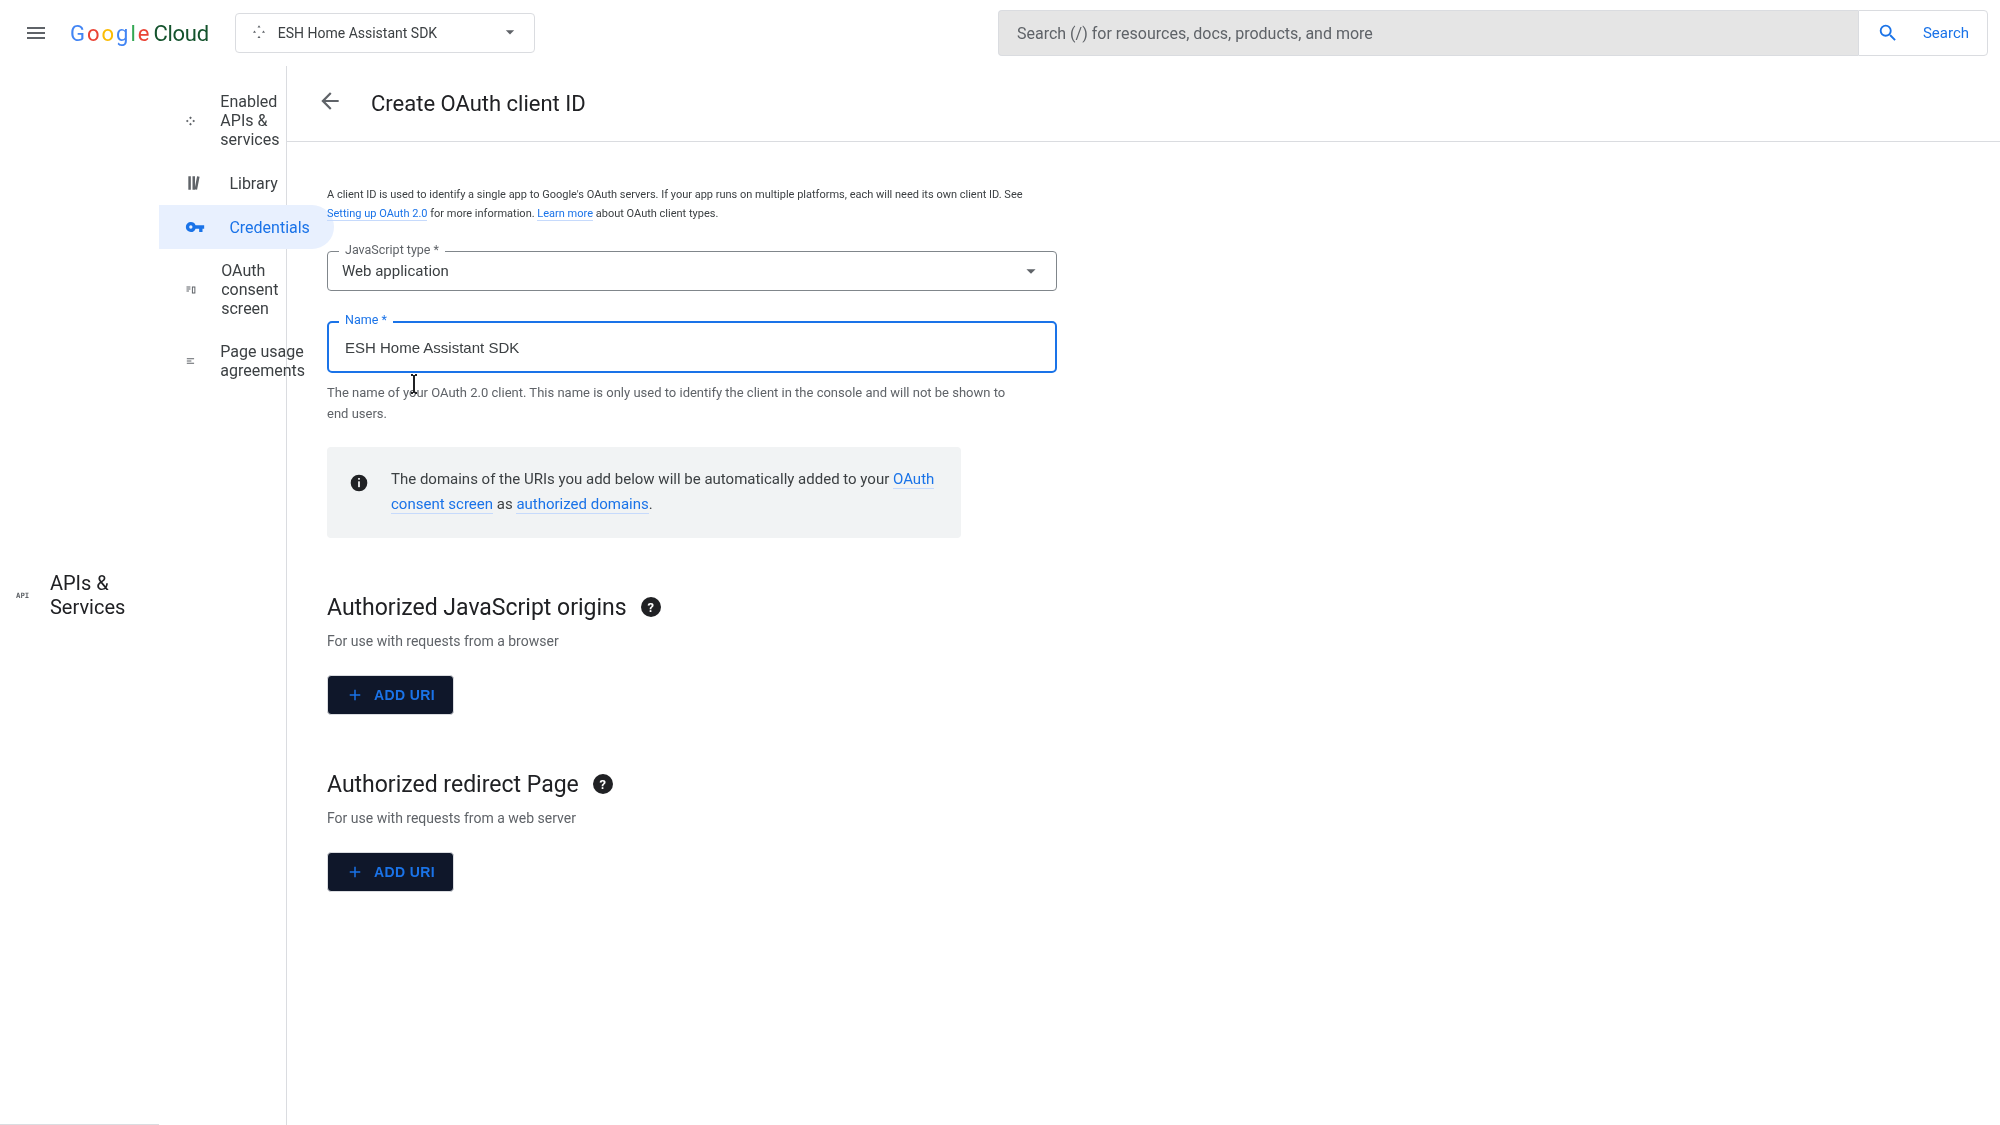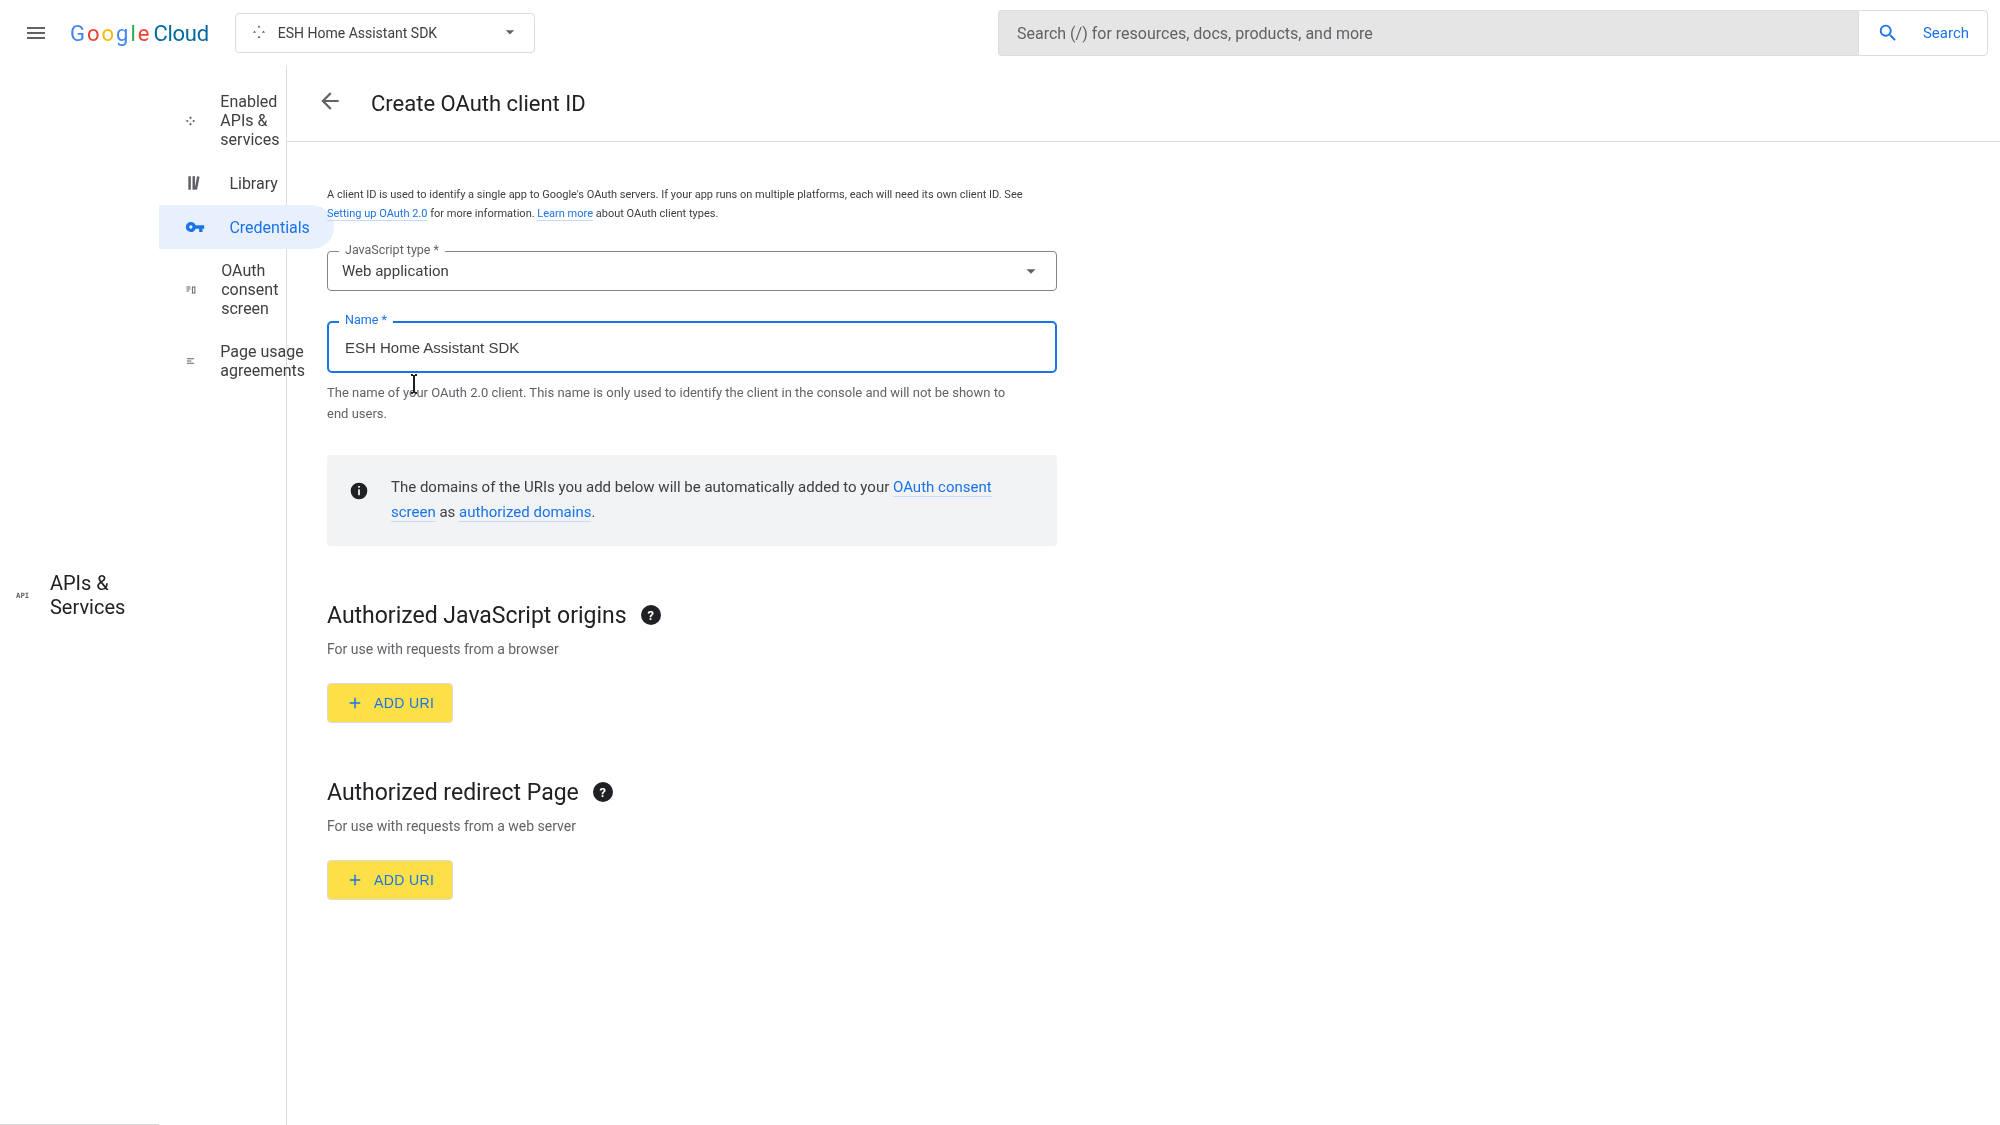--- a/index.html
+++ b/index.html
@@ -32,21 +32,21 @@
   }
   .menu-btn {
     width: 48px; height: 48px;
     display:flex; align-items:center; justify-content:center;
     border-radius: 50%; cursor:pointer;
   }
   .menu-btn svg { width:24px; height:24px; fill:#5f6368; }
   .logo { display:flex; align-items:center; gap:2px; font-size:22px; font-weight:400; color:#5f6368; padding-right:16px; cursor:pointer;}
   .logo .g1{color:#4285F4;} .logo .g2{color:#EA4335;} .logo .g3{color:#FBBC05;}
   .logo .g4{color:#4285F4;} .logo .g5{color:#34A853;} .logo .g6{color:#EA4335;}
-  .logo-word { color:#0369a1; font-weight:400; letter-spacing:-0.3px; margin-left:2px;}
+  .logo-word { color:#14532d; font-weight:400; letter-spacing:-0.3px; margin-left:2px;}
   .project-picker {
     display:flex; align-items:center; gap:10px;
     border:1px solid var(--border);
     border-radius:4px; height:40px; padding:0 14px; cursor:pointer;
     font-size:14px; color:#3c4043; min-width: 300px;
   }
   .project-picker .dots svg{width:18px;height:18px;fill:#5f6368;}
   .project-picker .caret svg{width:20px;height:20px;fill:#5f6368;}
   .search-wrap { margin-left:auto; display:flex; align-items:center; gap:0; flex:1; max-width: 990px; justify-content:flex-end;}
   .search-box {
@@ -120,43 +120,43 @@
     border:none; outline:none; width:100%; font-size:15px; color:#3c4043;
     background:transparent;
   }
   .helper { font-size:13px; color:var(--text-secondary); margin-top:10px; line-height:1.6; max-width:680px;}
   
   .text-cursor-overlay { position:absolute; pointer-events:none; }
   .ibeam { width:14px; height:22px; display:block; }
   
   
   .infobox {
-    margin-top:30px; width:730px; background:#f1f3f4;
+    margin-top:22px; width:634px; background:#f1f3f4;
     display:flex; gap:22px; padding:20px 22px; border-radius:4px;
     font-size:15px; line-height:1.7; color:#3c4043;
   }
   .infobox svg{width:20px;height:20px;flex-shrink:0; margin-top:6px;}
   .infobox a{ color:var(--blue); text-decoration:none; border-bottom:1px solid #c6dafc;}
 
   
   .section { margin-top:56px; }
   .section h2 {
     font-size:23px; font-weight:400; margin:0 0 12px 0;
     display:flex; align-items:center; gap:14px;
   }
   .section h2 .help{
     width:20px;height:20px;border-radius:50%;background:#202124;color:#fff;
     display:inline-flex;align-items:center;justify-content:center;font-size:13px;font-weight:700;cursor:pointer;
   }
   .section .sub { font-size:14px; color:var(--text-secondary); margin-bottom:26px;}
   .add-btn {
     display:inline-flex; align-items:center; gap:10px;
     border:1px solid var(--border); border-radius:4px;
-    padding: 10px 18px; color:var(--blue); font-size:14px; font-weight:400;
-    letter-spacing:0.4px; cursor:pointer; background:#fde047;
+    padding: 10px 18px; color:var(--blue); font-size:14px; font-weight:700;
+    letter-spacing:0.4px; cursor:pointer; background:#0f172a;
   }
   .add-btn svg{width:18px;height:18px;fill:var(--blue);}
 </style>
 </head>
 <body>
 
 <div class="topbar">
   <div class="menu-btn">
     <svg viewBox="0 0 24 24">
         <path d="M3 6h18v2H3V6zm0 5h18v2H3v-2zm0 5h18v2H3v-2z"></path>

